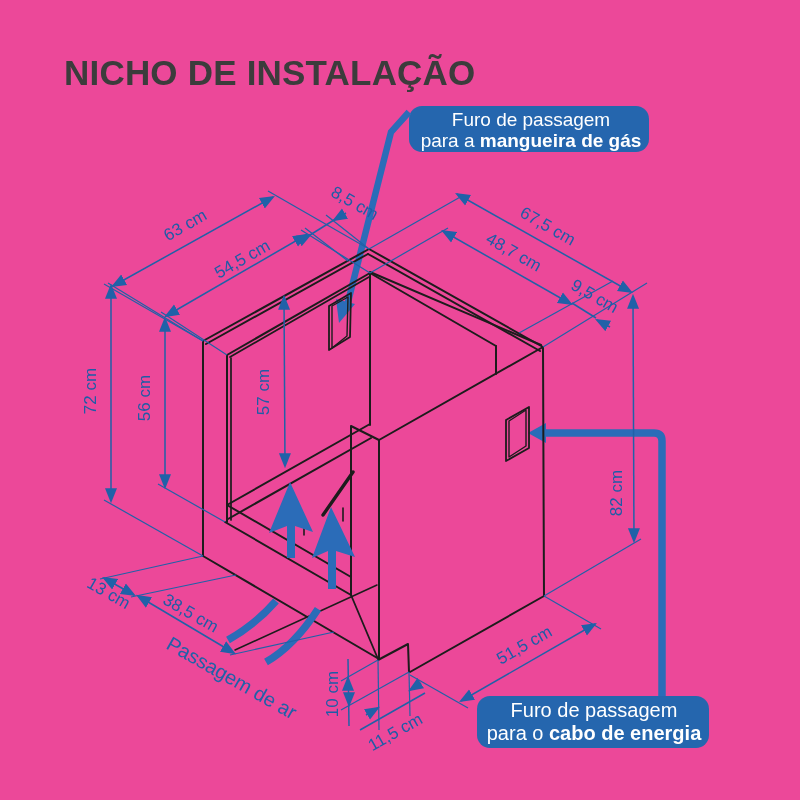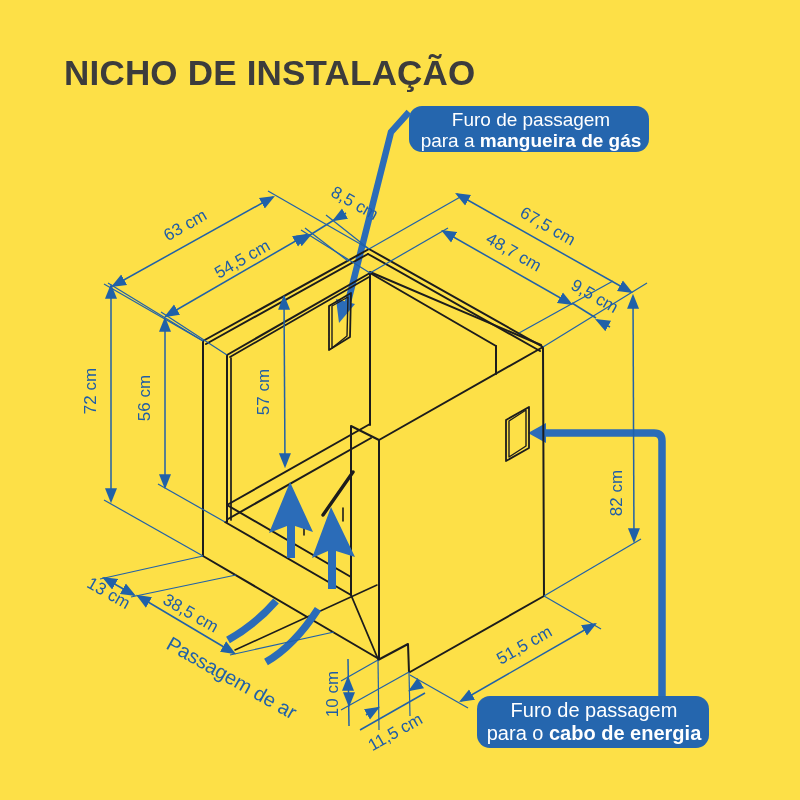--- a/index.html
+++ b/index.html
@@ -1,16 +1,16 @@
 <!DOCTYPE html>
 <html><head>
 <meta charset="utf-8">
 <style>
   html,body{margin:0;padding:0;background:#ffffff;}
-  .page{position:relative;width:800px;height:800px;background:#fde047;overflow:hidden;
+  .page{position:relative;width:800px;height:800px;background:#ec4899;overflow:hidden;
         font-family:"Liberation Sans", sans-serif;}
   text{font-family:"Liberation Sans", sans-serif;}
 </style>
 </head>
 <body>
 <div class="page">
 <svg width="800" height="800" viewBox="0 0 800 800" xmlns="http://www.w3.org/2000/svg">
 <defs>
   <marker id="ab" viewBox="0 0 10 10" refX="8.5" refY="5" markerWidth="10" markerHeight="10" orient="auto-start-reverse">
     <path d="M0,1 L10,5 L0,9 z" fill="#2061A8"></path>

